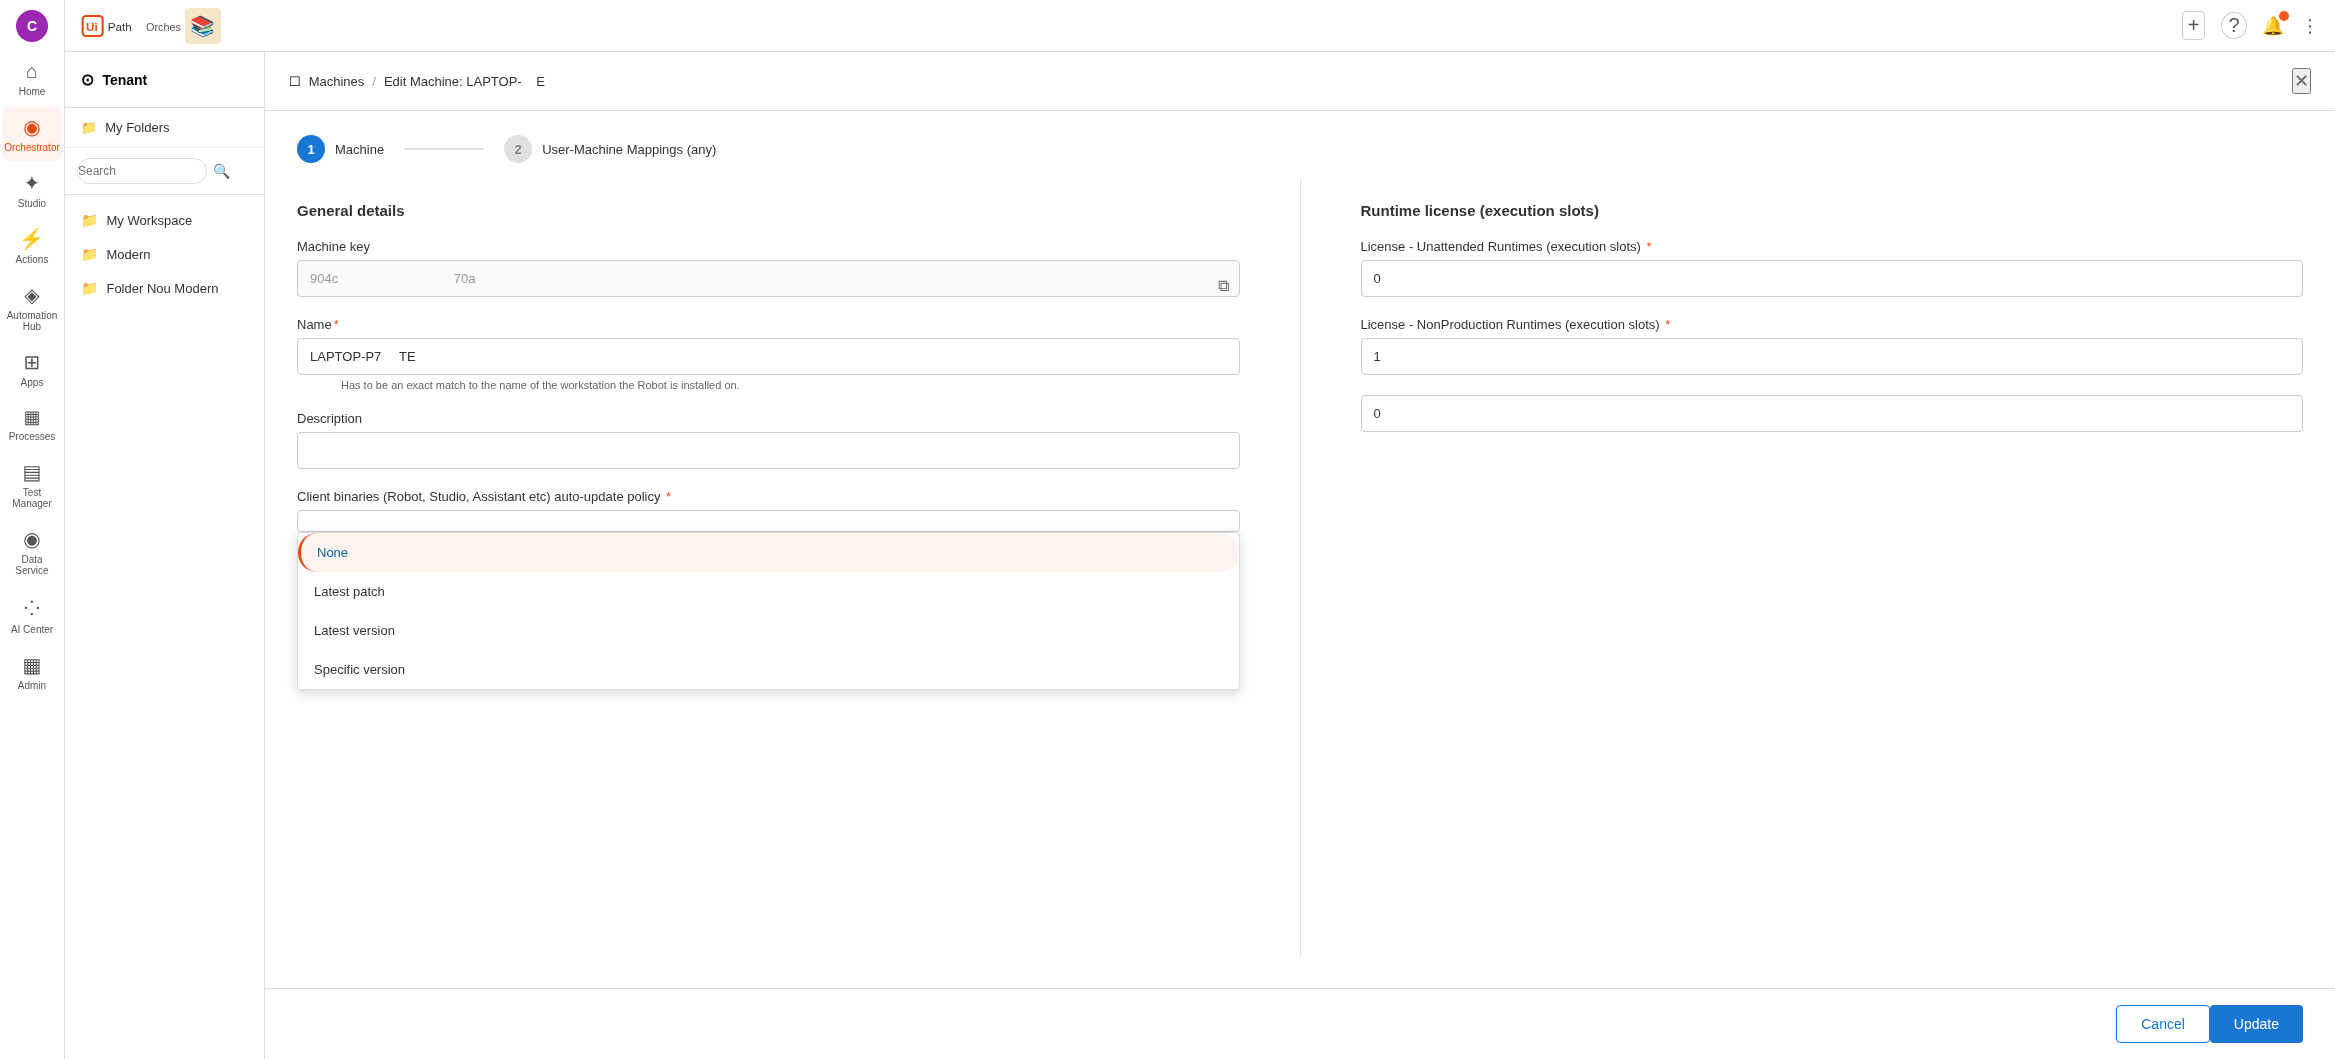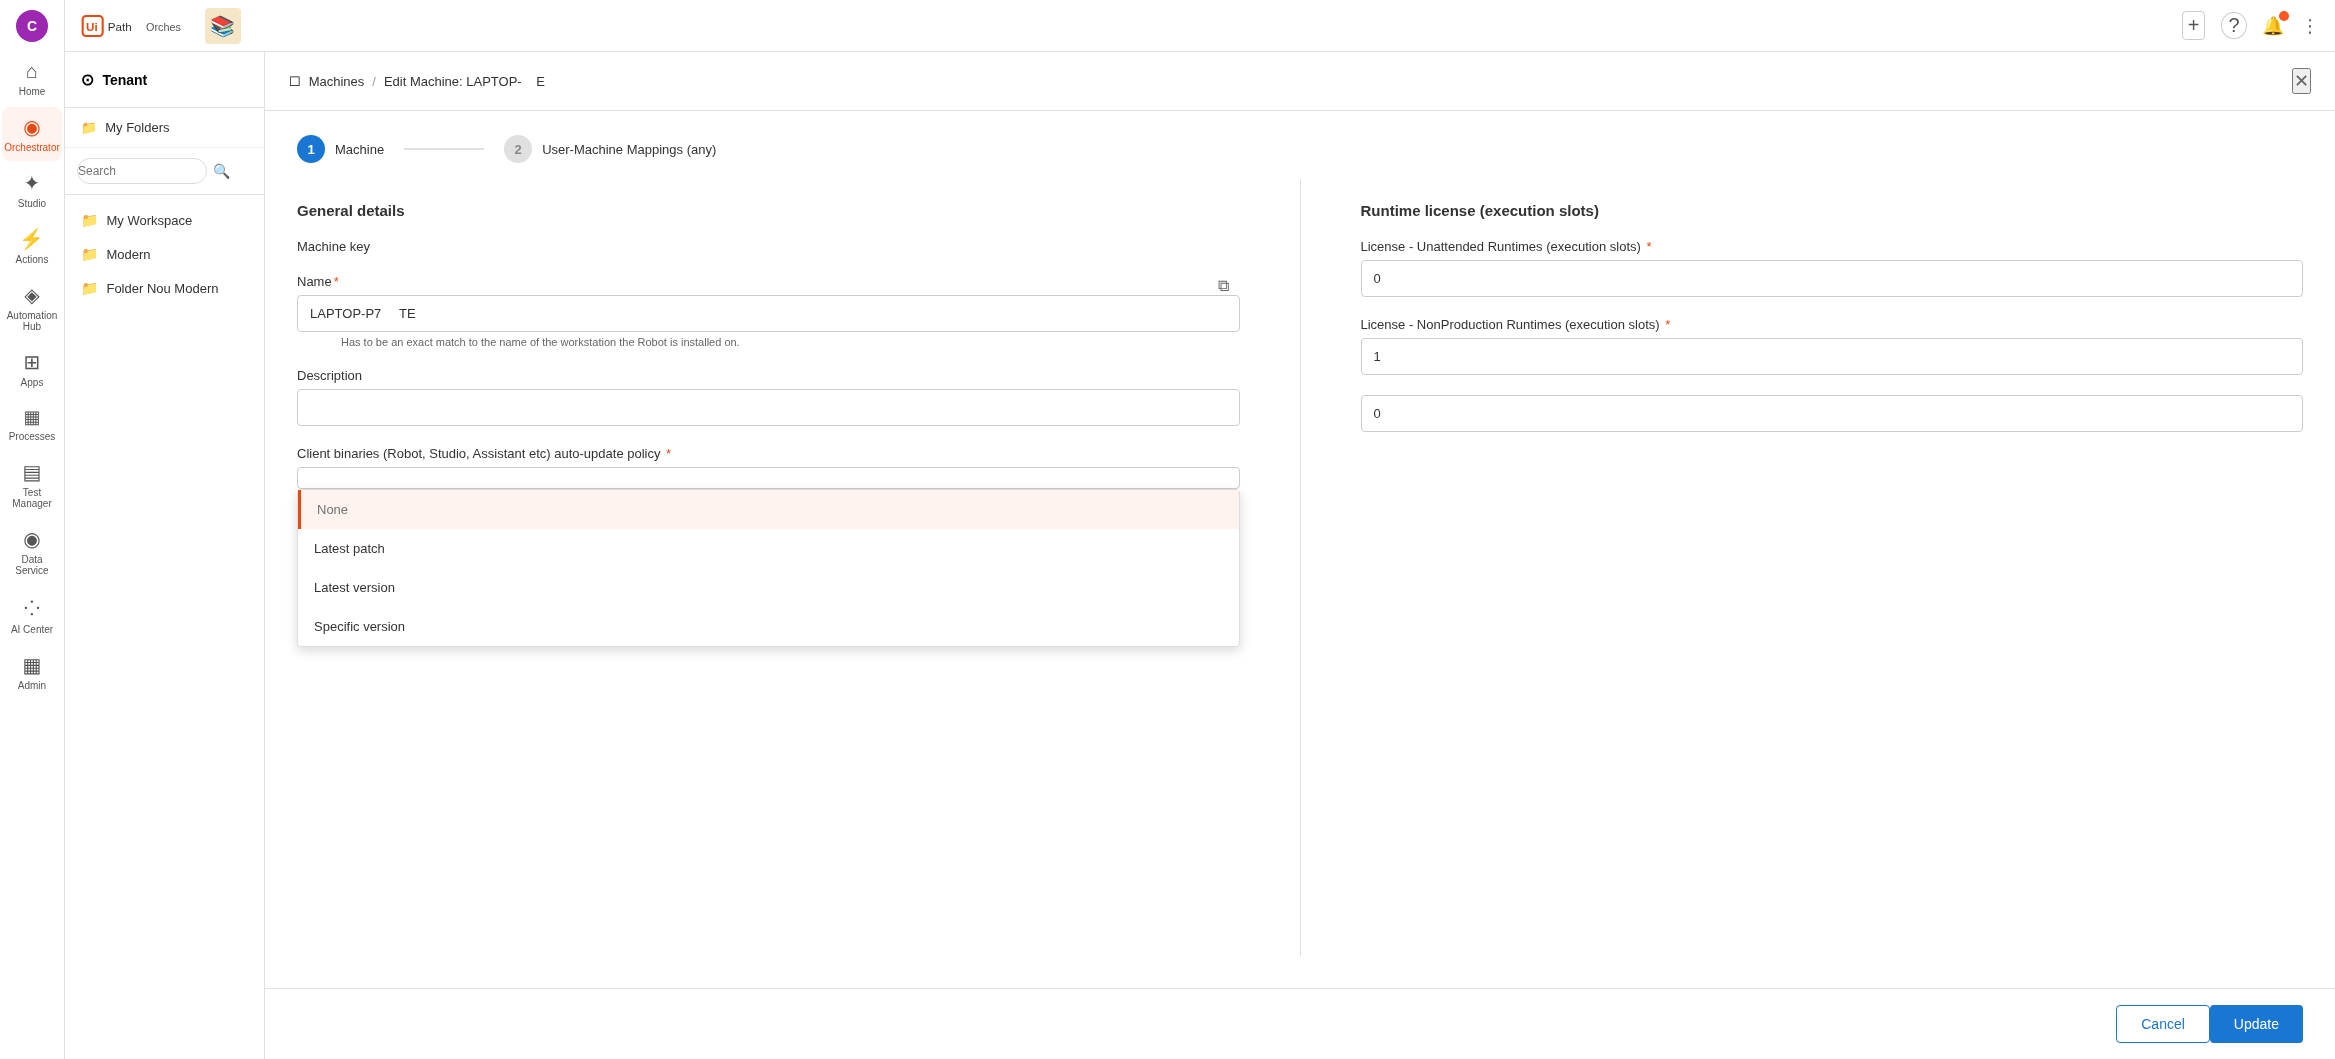--- a/index.html
+++ b/index.html
@@ -118,39 +118,39 @@
       right: 0;
       background: #fff;
       border: 1px solid #ddd;
       border-radius: 4px;
       box-shadow: 0 4px 12px rgba(0,0,0,0.15);
       z-index: 100;
     }
     .dropdown-option {
       padding: 12px 16px; cursor: pointer; font-size: 13px; color: #333;
     }
-    .dropdown-option.selected { background: #fff3f0; color: #737373; border-left: 3px solid #e8490f; }
+    .dropdown-option.selected { background: #fff3f0; color: #0369a1; border-left: 3px solid #e8490f; border-radius: 19px; }
 
     
     .form-footer {
       display: flex; justify-content: flex-end; gap: 0;
       padding: 16px 32px; border-top: 1px solid #e0e0e0;
       background: #fff;
     }
     .btn-cancel {
       padding: 10px 24px; border: 1px solid #1976d2; border-radius: 4px;
       background: #fff; color: #1976d2; font-size: 14px; cursor: pointer;
     }
     .btn-update {
       padding: 10px 24px; border: none; border-radius: 4px;
       background: #1976d2; color: #fff; font-size: 14px; cursor: pointer; font-weight: 500;
     }
 
     
-    .logo-container { display: flex; align-items: center; gap: 24px; }
+    .logo-container { display: flex; align-items: center; gap: 4px; }
     .uipath-logo {
       display: flex; align-items: center; gap: 4px;
     }
 
     .full-layout {
       display: flex;
       width: 2335px;
       height: 1059px;
     }
     .left-column {
@@ -343,20 +343,21 @@
           </div>
         </div>
 
         <div class="form-area">
 
           <div class="form-left">
             <div class="section-title">General details</div>
 
             <div class="form-field">
               <label>Machine key</label>
+              <input type="text" style="padding-right: 40px; color: rgb(153, 153, 153); background: rgb(250, 250, 250);" value="904c                                70a">
               <button class="copy-btn">⧉</button>
             </div>
 
             <div class="form-field">
               <label><span>Name</span><span class="required">*</span></label>
               <input type="text" value="LAPTOP-P7     TE" style="">
               <div class="field-hint">Has to be an exact match to the name of the workstation the Robot is installed on.</div>
             </div>
 
             <div class="form-field">

